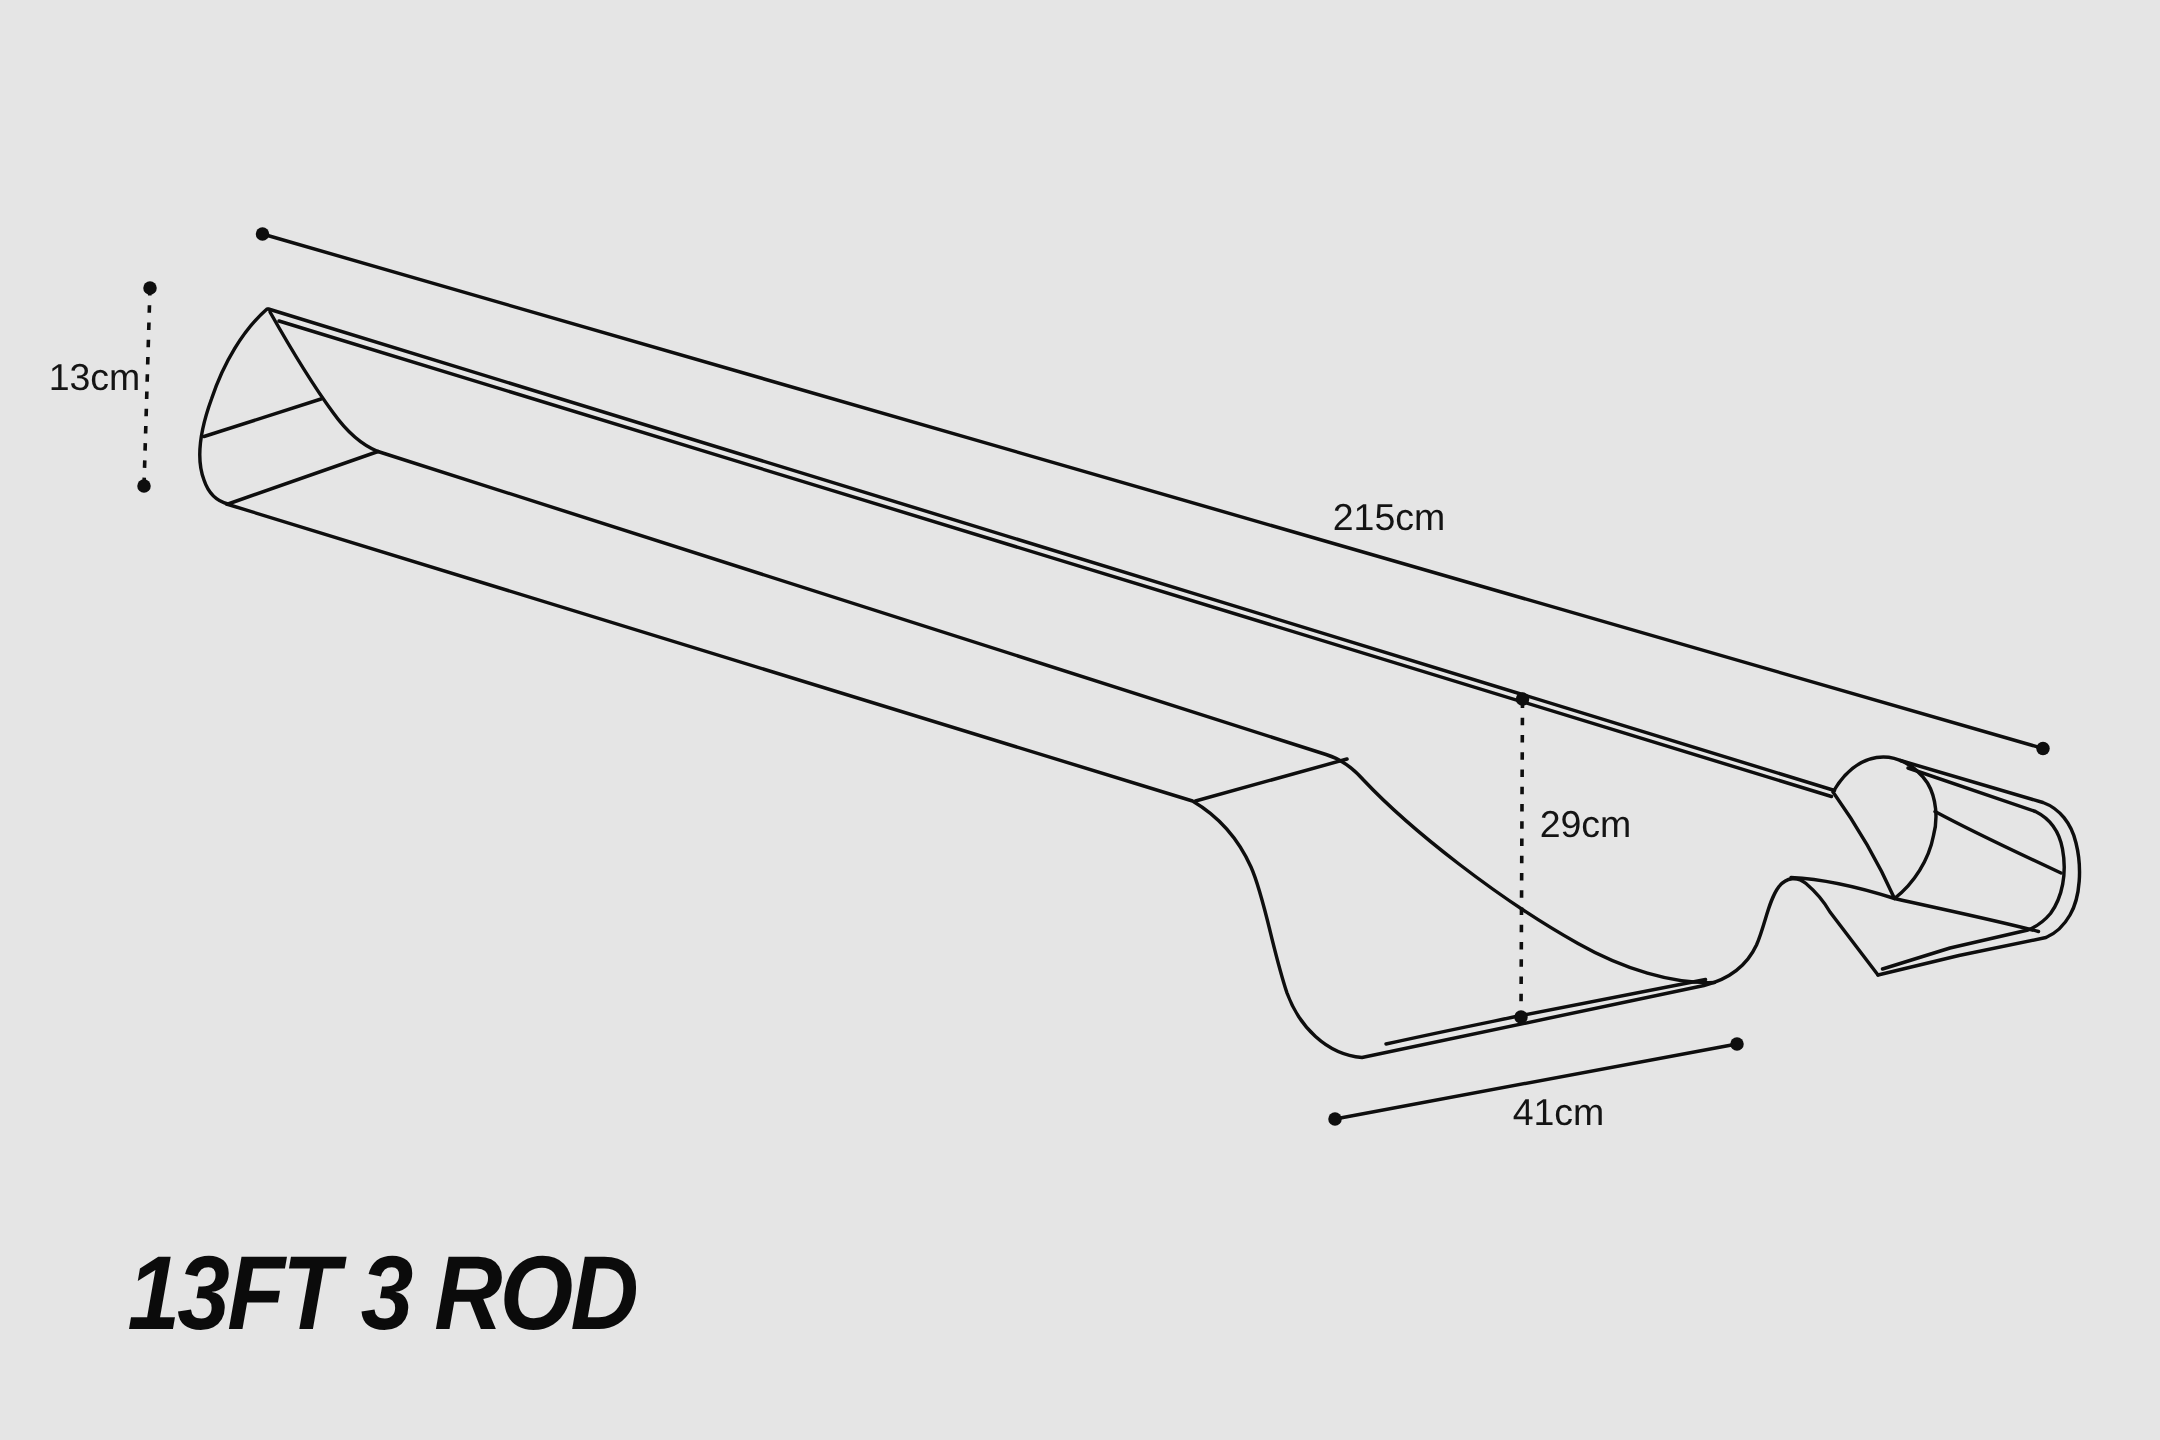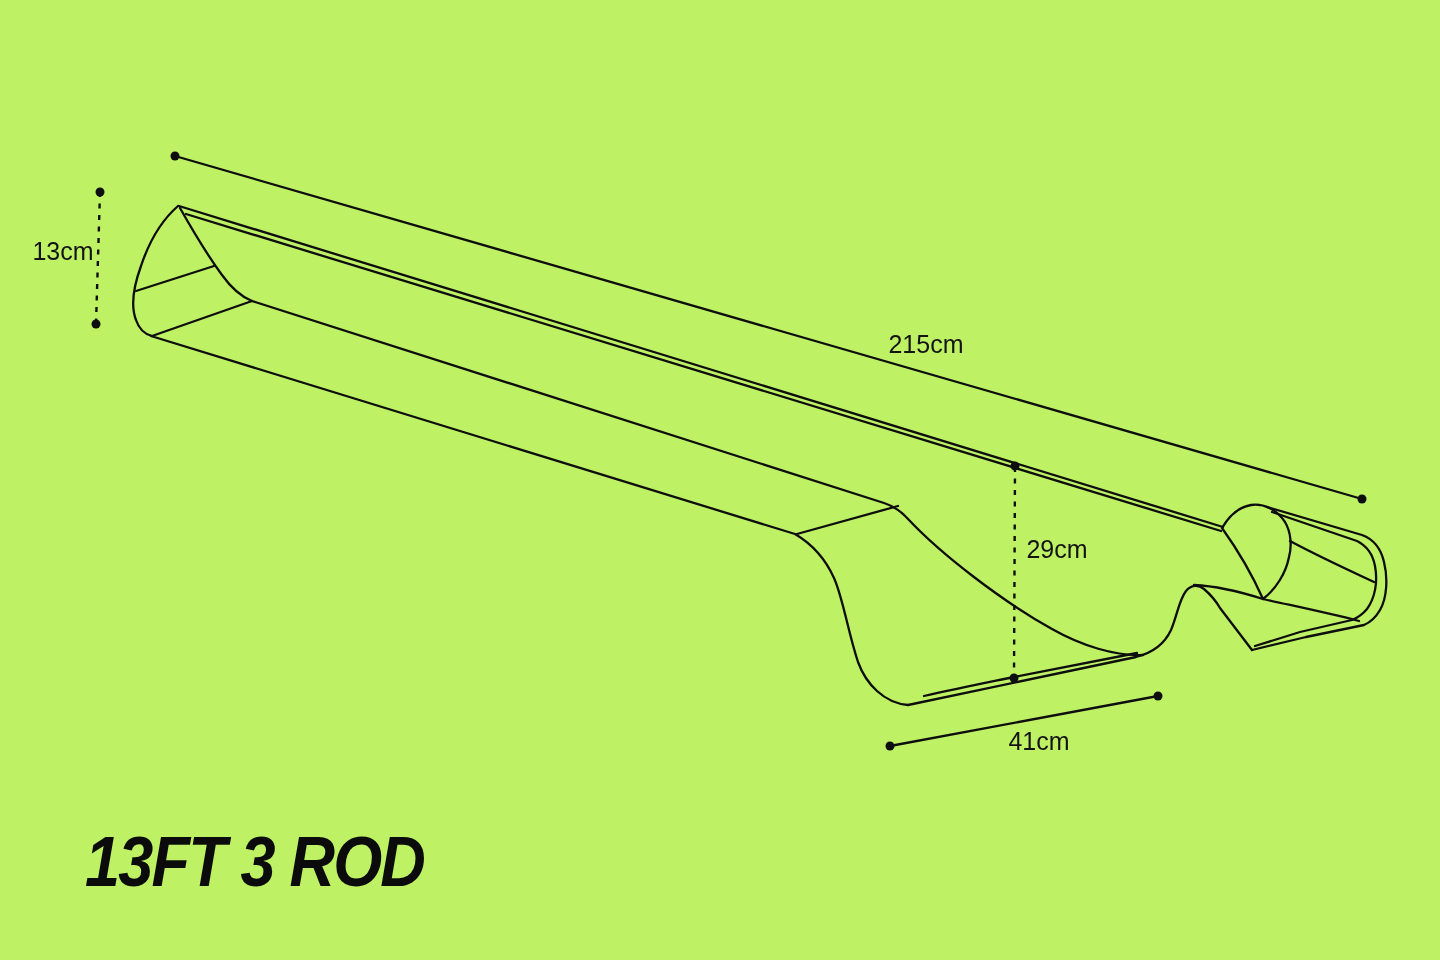--- a/index.html
+++ b/index.html
@@ -8,21 +8,21 @@
     background: #ffffff;
     width: 1440px;
     height: 960px;
     overflow: hidden;
     font-family: "Liberation Sans", sans-serif;
   }
   .stage {
     position: relative;
     width: 1440px;
     height: 960px;
-    background: #bef264;
+    background: #e5e5e5;
   }
   svg { display: block; }
   .outline {
     fill: none;
     stroke: #0e0e0e;
     stroke-width: 2.3;
     stroke-linecap: round;
     stroke-linejoin: round;
   }
   .dim-line {

